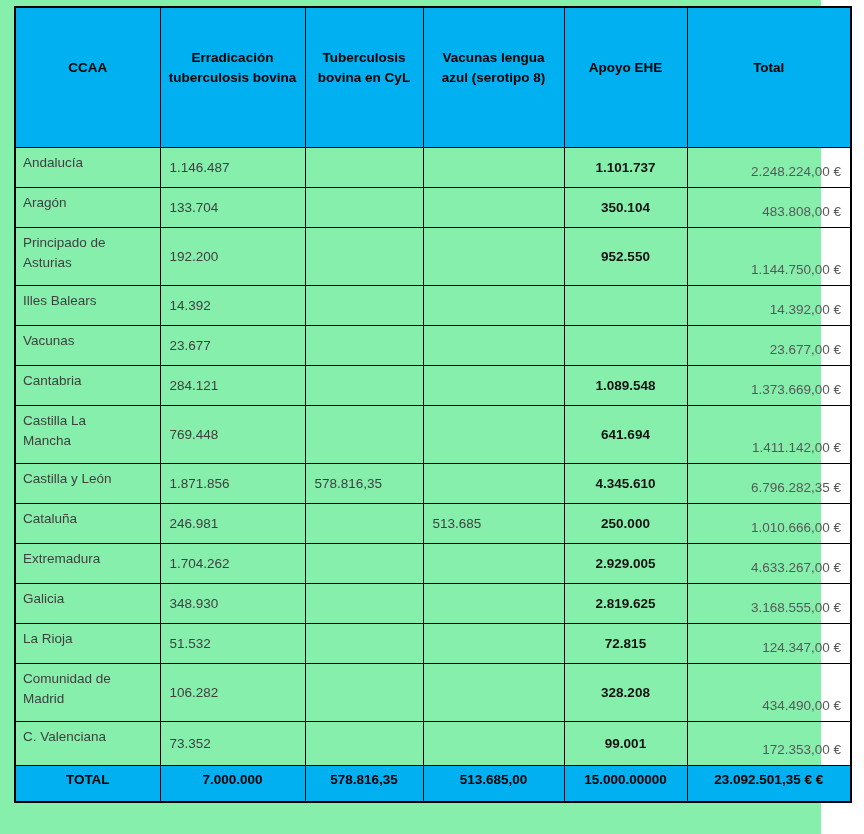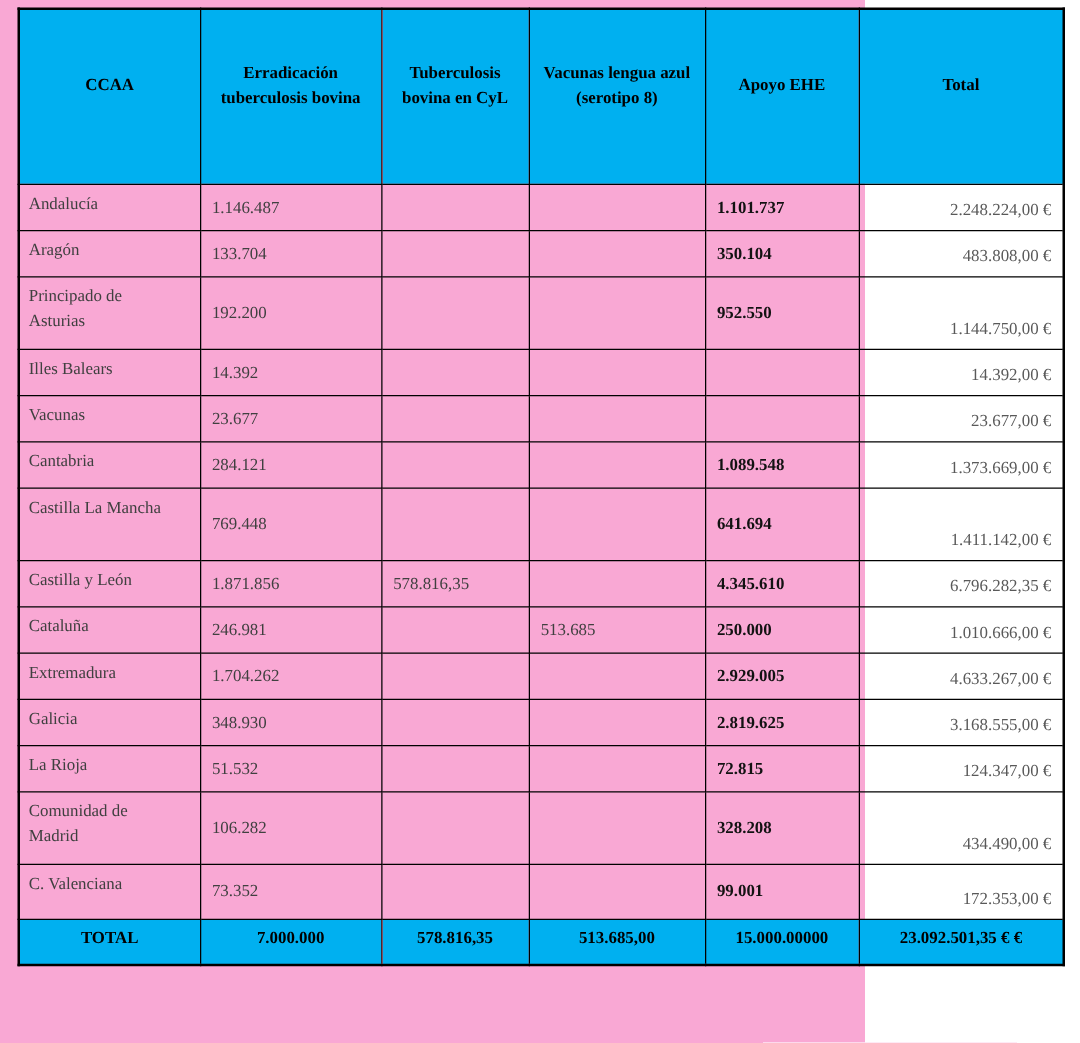--- a/index.html
+++ b/index.html
@@ -2,26 +2,25 @@
 <html><head>
 <meta charset="utf-8">
 <style>
   html, body {
     margin: 0;
     padding: 0;
     background: #ffffff;
     font-family: "Liberation Sans", "DejaVu Sans", sans-serif;
   }
   .page {
-    width: 692px;
+    width: 821px;
     height: 834px;
     box-sizing: border-box;
     padding: 6px 0 0 14px;
-    background: #f9a8d4;
-    font-family: Liberation Serif, serif;
+    background: #86efac;
   }
   table.funding {
     border-collapse: collapse;
     table-layout: fixed;
     width: 836px;
     border: 2px solid #000000;
   }
   table.funding th, table.funding td {
     border: 1px solid #000000;
     box-sizing: border-box;
@@ -58,31 +57,31 @@
     display: inline-block;
     max-width: 110px;
     line-height: 1.55;
   }
   td.c1, td.c2, td.c3 {
     vertical-align: middle;
     padding: 0 9px;
     color: #404040;
   }
   td.c4 {
-    text-align: left;
+    text-align: center;
     vertical-align: middle;
     padding: 0 9px;
     color: #121212;
     font-weight: 700;
     margin-left: 28px;
   }
   td.c5 {
     text-align: right;
     vertical-align: bottom;
-    padding: 4px 9px 8px 0;
+    padding: 16px 9px 8px 0;
     color: #595959;
   }
   
   tr.total-row td {
     background: #00b0f0;
     color: #000000;
     font-weight: 700;
     text-align: center;
     vertical-align: top;
     padding: 6px 4px 0 4px;

